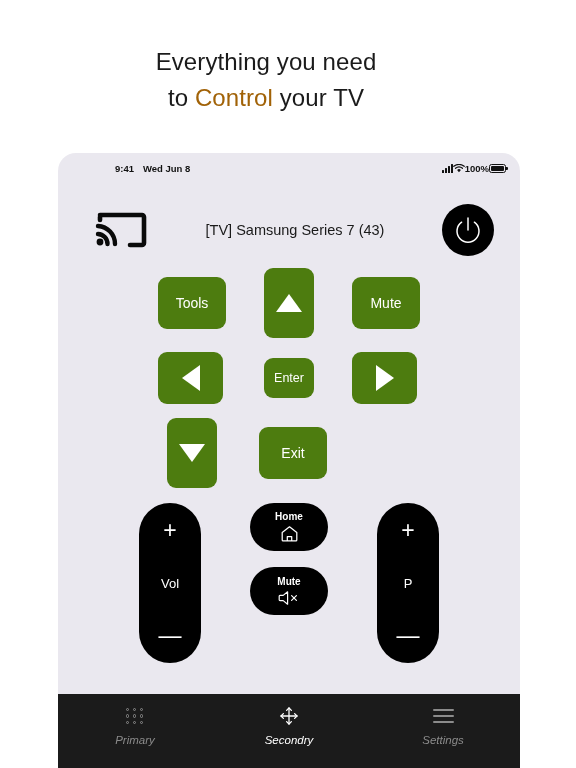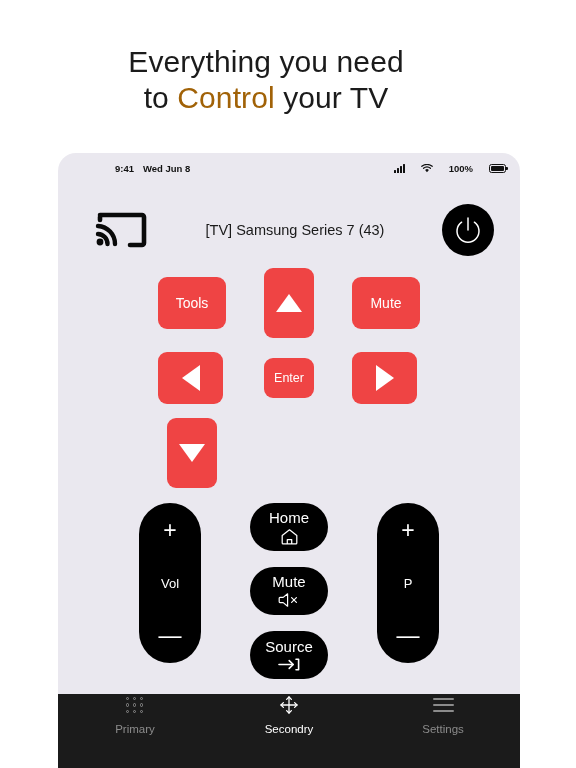--- a/index.html
+++ b/index.html
@@ -15,21 +15,21 @@
     position: relative;
   }
 
   
   .headline {
     position: absolute;
     top: 44px;
     left: 0;
     width: 532px;
     text-align: center;
-    font-size: 30px;
+    font-size: 24px;
     line-height: 36px;
     font-weight: 400;
     color: #1b1b1b;
     letter-spacing: 0.1px;
   }
   .headline .accent { color: #a16207; }
 
   
   .device {
     position: absolute;
@@ -47,21 +47,21 @@
     height: 22px;
     display: flex;
     align-items: center;
     justify-content: space-between;
     padding: 4px 14px 0 16px;
     font-size: 9.5px;
     color: #111;
     font-weight: 700;
   }
   .status-left { display: flex; align-items: center; gap: 9px; padding-left: 41px; }
-  .status-right { display: flex; align-items: center; gap: 16px; }
+  .status-right { display: flex; align-items: center; gap: 0; }
   .sig { display: flex; align-items: flex-end; gap: 1px; height: 9px; }
   .sig i { display: block; width: 2px; background: #111; border-radius: .5px; }
   .sig i:nth-child(1){ height: 3px; }
   .sig i:nth-child(2){ height: 5px; }
   .sig i:nth-child(3){ height: 7px; }
   .sig i:nth-child(4){ height: 9px; }
   .batt {
     width: 17px; height: 9px; border: 1.2px solid #111; border-radius: 2.5px;
     position: relative; box-sizing: border-box;
   }
@@ -101,21 +101,21 @@
     width: 262px;
     display: grid;
     grid-template-columns: 68px 60px 68px;
     grid-template-rows: 56px 56px 56px;
     column-gap: 33px;
     row-gap: 19px;
     justify-content: center;
     align-items: center;
   }
   .btn {
-    background: #ef4444;
+    background: #4d7c0f;
     color: #fff;
     border-radius: 9px;
     display: flex;
     align-items: center;
     justify-content: center;
     font-size: 14px;
     cursor: pointer;
     user-select: none;
   }
   .btn.side { width: 68px; height: 52px; }
@@ -145,32 +145,34 @@
     color: #fff; cursor: pointer;
   }
   .rocker .pm { font-size: 23px; line-height: 1; font-weight: 300; }
   .rocker .lbl { font-size: 13px; }
   .mid-col { display: flex; flex-direction: column; gap: 16px; align-items: center; }
   .pill {
     width: 78px; height: 48px; background: #000; border-radius: 24px;
     display: flex; flex-direction: column; align-items: center; justify-content: center;
     gap: 3px; color: #fff; cursor: pointer;
   }
-  .pill .lbl { font-size: 15px; line-height: 1; }
+  .pill .lbl { font-size: 10px; line-height: 1; font-weight: bold; }
 
   
   .tabbar {
     position: absolute;
     left: 0; bottom: 0;
     width: 462px;
     height: 74px;
     background: #1b1b1b;
     display: flex;
     align-items: flex-start;
+    padding-top: 11px;
     box-sizing: border-box;
+    font-style: italic;
   }
   .tab {
     flex: 1 1 0;
     display: flex; flex-direction: column;
     align-items: center; gap: 7px;
     cursor: pointer;
   }
   .tab .tlabel { font-size: 11.5px; color: #8b8b8b; }
   .tab.active .tlabel { color: #ffffff; }
   .tab .ticon { height: 22px; display: flex; align-items: center; justify-content: center; }
@@ -247,20 +249,21 @@
       <span class="tri left"></span>
     </div>
     <div class="btn center-sm">Enter</div>
     <div class="btn arrow">
       <span class="tri right"></span>
     </div>
 
     <div class="btn center-tall">
       <span class="tri down"></span>
     </div>
+    <div class="btn side">Exit</div>
   </div>
 
   <div class="lower">
 
     <div class="rocker">
       <span class="pm">+</span>
       <span class="lbl">Vol</span>
       <span class="pm">—</span>
     </div>
 
@@ -276,28 +279,20 @@
 
       <div class="pill">
         <span class="lbl">Mute</span>
         <svg width="22" height="16" viewBox="0 0 22 16">
           <path d="M2 5.4 h3.2 L9.6 1.8 v12.4 L5.2 10.6 H2 a0.8 0.8 0 0 1 -0.8 -0.8 V6.2 A0.8 0.8 0 0 1 2 5.4 Z" stroke="#fff" stroke-width="1.2" fill="none" stroke-linejoin="round"></path>
           <line x1="13.6" y1="5.6" x2="18.4" y2="10.4" stroke="#fff" stroke-width="1.2" stroke-linecap="round"></line>
           <line x1="18.4" y1="5.6" x2="13.6" y2="10.4" stroke="#fff" stroke-width="1.2" stroke-linecap="round"></line>
         </svg>
       </div>
 
-      <div class="pill">
-        <span class="lbl">Source</span>
-        <svg width="24" height="15" viewBox="0 0 24 15">
-          <line x1="2" y1="7.5" x2="16" y2="7.5" stroke="#fff" stroke-width="1.6" stroke-linecap="round"></line>
-          <path d="M12.2 3.6 L16.2 7.5 L12.2 11.4" stroke="#fff" stroke-width="1.6" fill="none" stroke-linecap="round" stroke-linejoin="round"></path>
-          <path d="M19 2.2 h2.6 v10.6 H19" stroke="#fff" stroke-width="1.6" fill="none" stroke-linecap="round" stroke-linejoin="round"></path>
-        </svg>
-      </div>
 
     </div>
 
     <div class="rocker">
       <span class="pm">+</span>
       <span class="lbl">P</span>
       <span class="pm">—</span>
     </div>
 
   </div>

